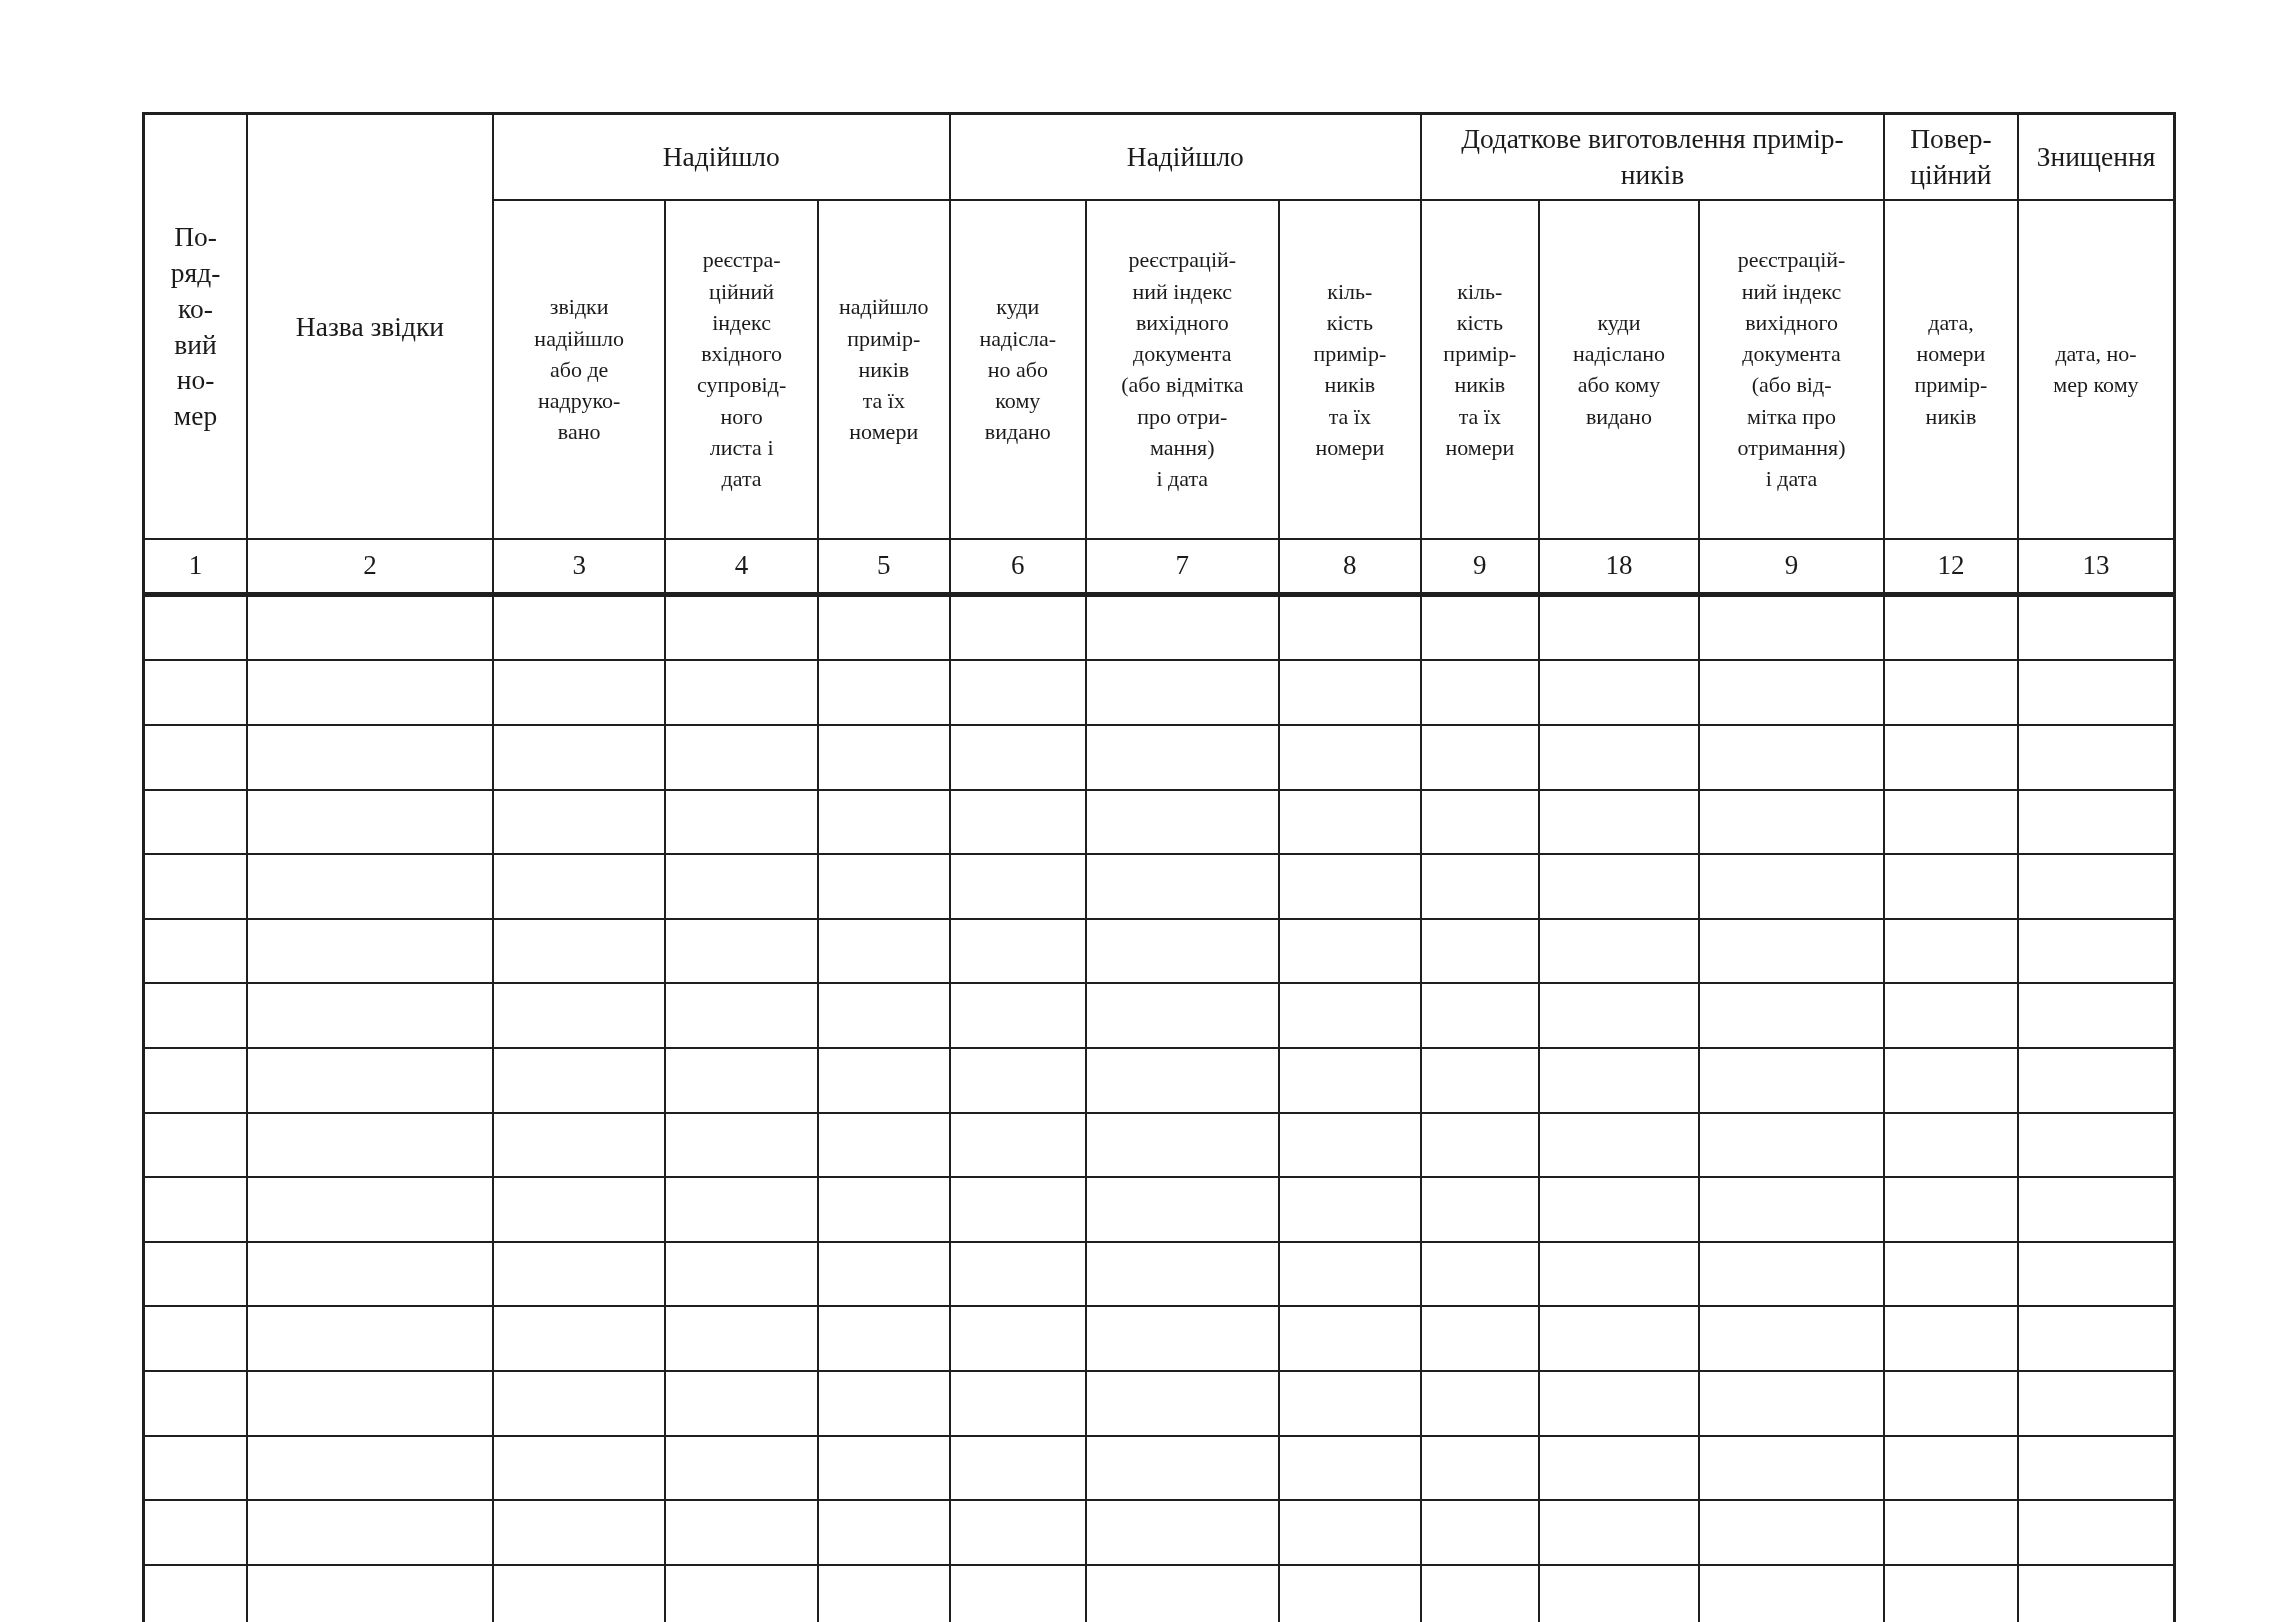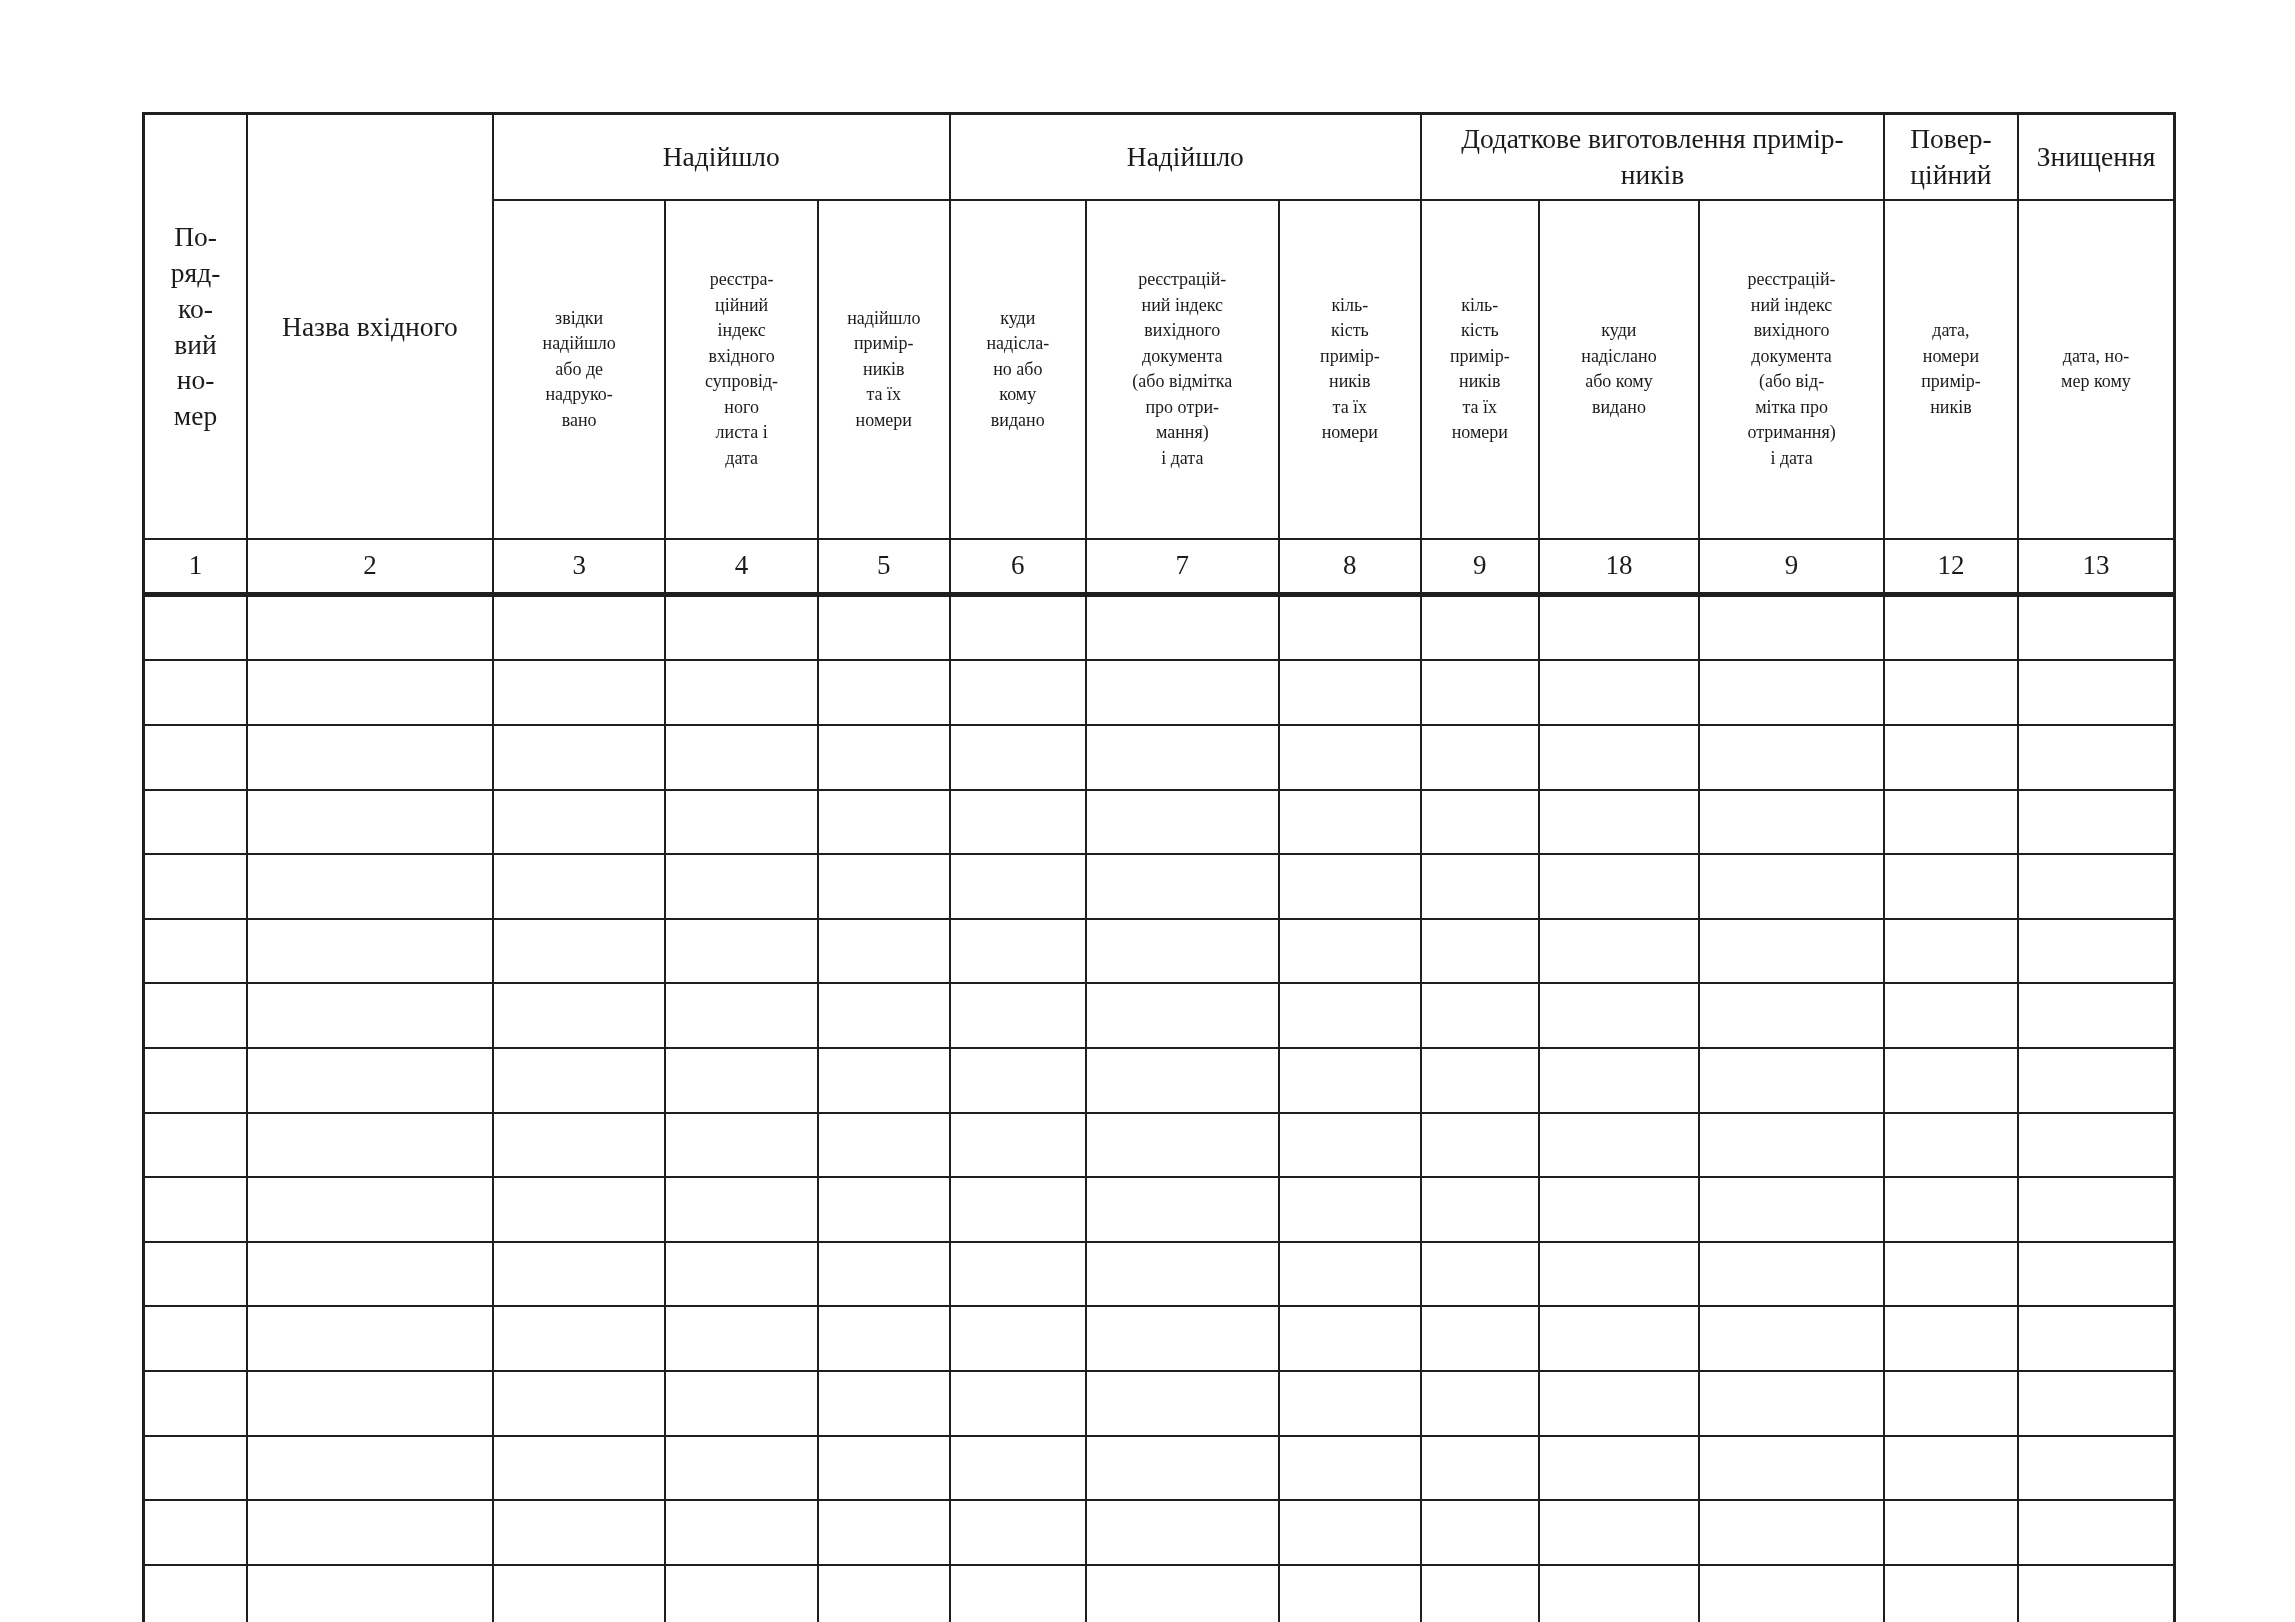--- a/index.html
+++ b/index.html
@@ -35,21 +35,21 @@
     overflow: hidden;
   }
   tr.group-row th {
     height: 80px;
     font-size: 27.5px;
     line-height: 1.3;
     white-space: pre-line;
   }
   tr.sub-row th {
     height: 334px;
-    font-size: 18px;
+    font-size: 22px;
     line-height: 1.42;
     white-space: pre-line;
   }
   th.tall-head {
     font-size: 27.5px;
     line-height: 1.4;
     white-space: pre-line;
   }
   tr.num-row td {
     height: 48px;
@@ -81,21 +81,21 @@
       <col style="width:7.7%">
     </colgroup>
     <thead>
       <tr class="group-row">
         <th rowspan="2" class="tall-head">По-
 ряд-
 ко-
 вий
 но-
 мер</th>
-        <th rowspan="2" class="tall-head">Назва вхідного</th>
+        <th rowspan="2" class="tall-head">Назва звідки</th>
         <th colspan="3">Надійшло</th>
         <th colspan="3">Надійшло</th>
         <th colspan="3">Додаткове виготовлення примір-
 ників</th>
         <th>Повер-
 ційний</th>
         <th>Знищення</th>
       </tr>
       <tr class="sub-row">
         <th>звідки

